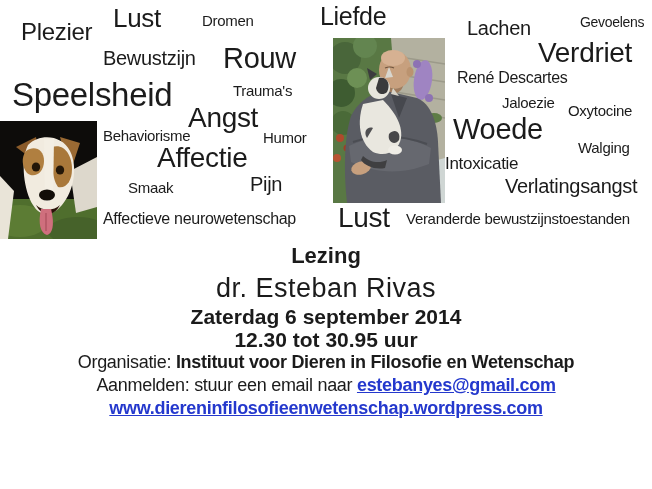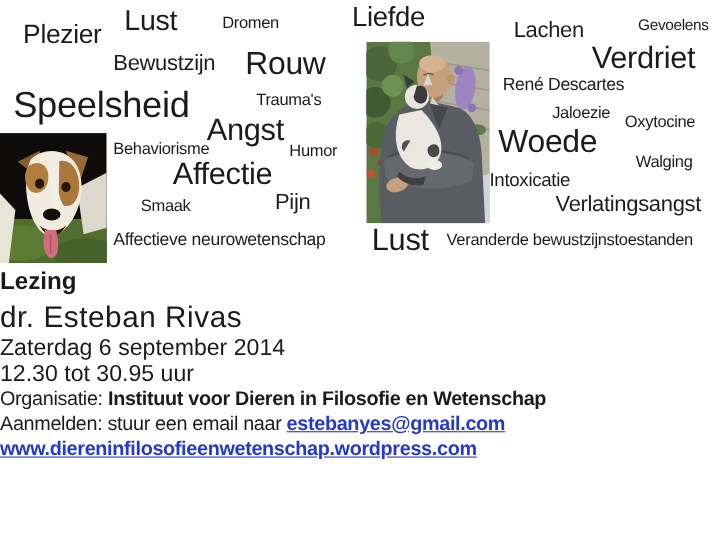--- a/index.html
+++ b/index.html
@@ -4,25 +4,25 @@
 <style>
   html,body{margin:0;padding:0;background:#fff;}
   .page{position:relative;width:652px;height:467px;background:var(--background,#fff);
         font-family:"Liberation Sans",sans-serif;color:var(--text,#1b1b1b);overflow:hidden;}
   
   .w{position:absolute;line-height:1;white-space:nowrap;letter-spacing:-0.3px;color:#1b1b1b;}
   
   .photo{position:absolute;display:block;}
   .photo svg{display:block;width:100%;height:100%;}
   
-  .details{position:absolute;left:0;right:0;top:241px;}
+  .details{position:absolute;left:0;right:0;top:241px;text-align:center;}
   .l-kind{font-size:22px;font-weight:700;line-height:30px;}
   .l-title{font-size:23px;font-weight:700;line-height:32px;letter-spacing:0.2px;}
   .l-speaker{font-size:27px;font-weight:400;line-height:34px;letter-spacing:0.5px;}
-  .l-date,.l-time{font-size:21px;font-weight:400;line-height:23px;}
+  .l-date,.l-time{font-size:21px;font-weight:700;line-height:23px;}
   .l-info{font-size:18px;line-height:23px;letter-spacing:-0.3px;}
   .b{font-weight:700;}
   .link{color:var(--link,#2438cd);font-weight:700;text-decoration:underline;cursor:pointer;}
 </style>
 </head>
 <body>
 
 <div class="page">
 
   <div>

